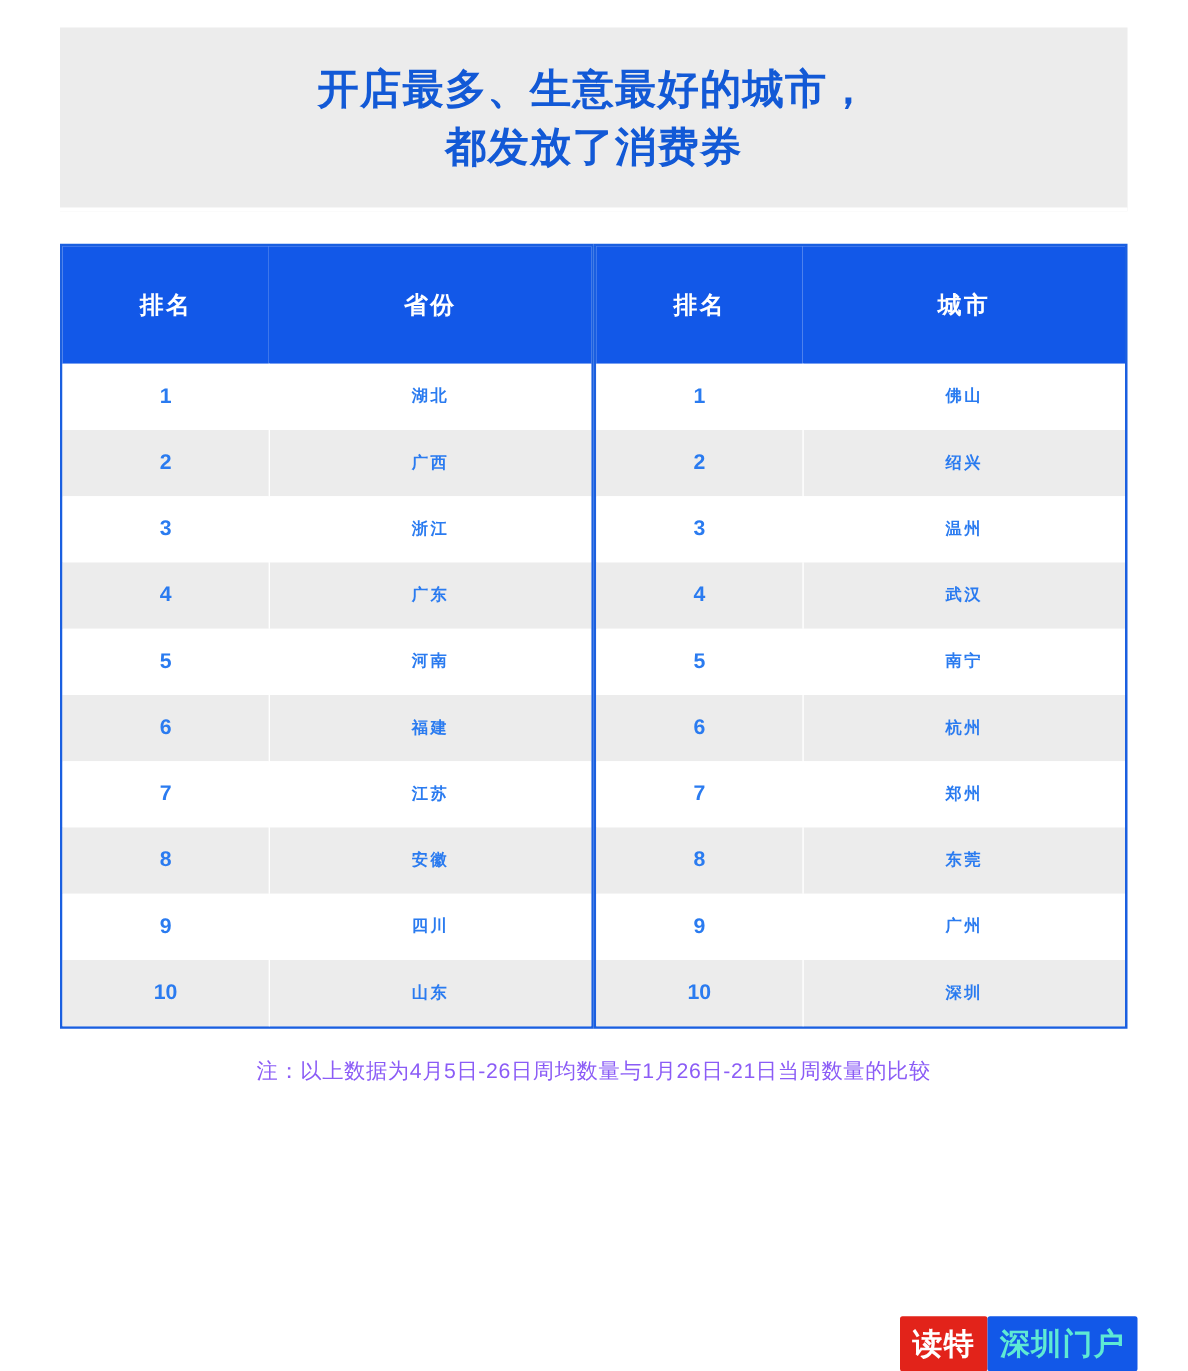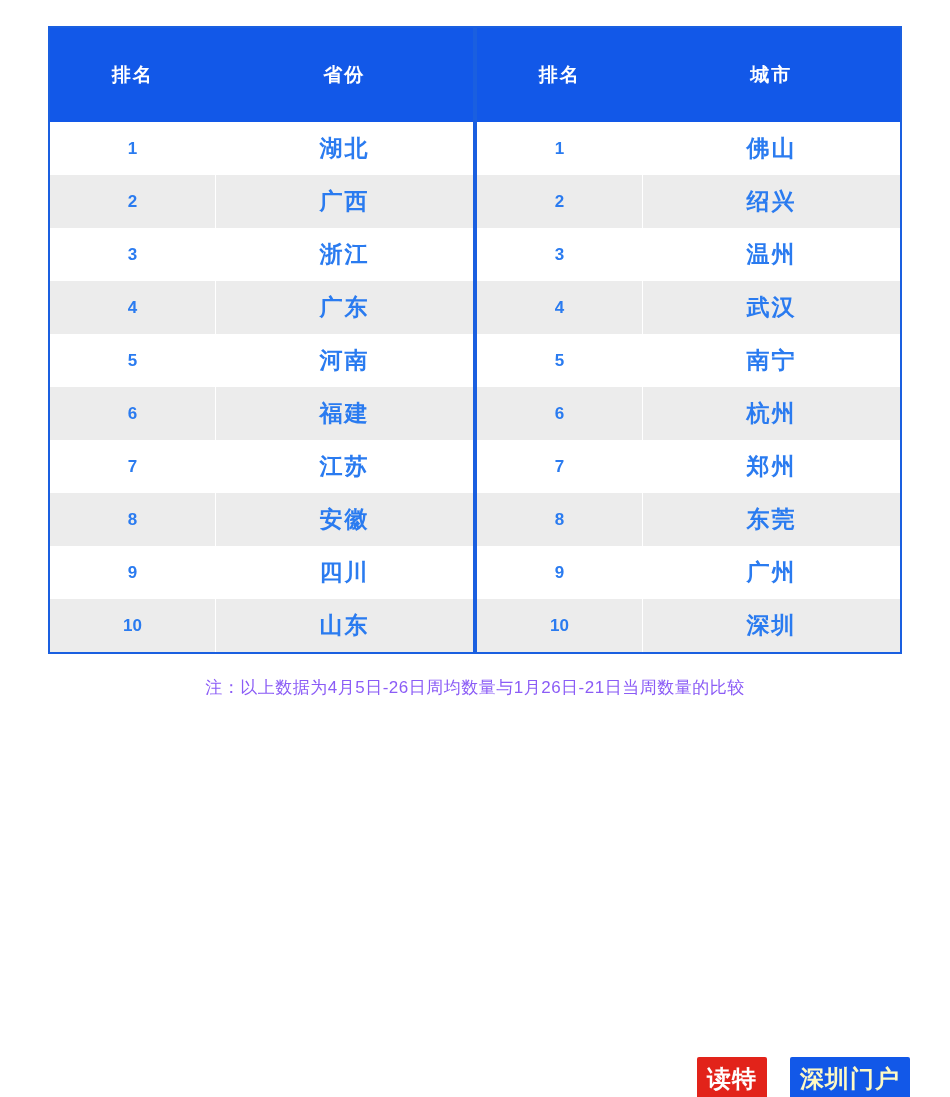--- a/index.html
+++ b/index.html
@@ -60,21 +60,21 @@
     font-weight: bold;
     height: 92px;
     letter-spacing: 2px;
     border: none;
   }
   thead th.col-rank { width: 39%; }
   thead th.col-name { width: 61%; }
   tbody td {
     height: 51px;
     text-align: center;
-    font-size: 23px;
+    font-size: 13px;
     color: #2a7bf0;
     font-weight: bold;
     border-right: 1px solid #ffffff;
   }
   tbody td.rank {
     font-size: 17px;
   }
   tbody td.name {
     border-right: none;
     letter-spacing: 2px;
@@ -101,48 +101,52 @@
     letter-spacing: 0.3px;
   }
 
   
   .footer {
     position: absolute;
     right: 40px;
     bottom: 22px;
     display: flex;
     align-items: center;
-    gap: 23px;
+    gap: 0;
   }
   .logo-dute {
     background: #e2231a;
     color: #ffffff;
     font-size: 24px;
     font-weight: bold;
     padding: 6px 10px;
     letter-spacing: 1px;
     border-radius: 2px;
     font-family: "Liberation Serif", serif;
   }
   .logo-sz {
     background: #1258e8;
-    color: #fef9c3;
+    color: #5eead4;
     font-size: 24px;
     font-weight: bold;
     padding: 6px 10px;
     letter-spacing: 1px;
     border-radius: 2px;
     font-family: "Liberation Serif", serif;
   }
 </style>
 </head>
 <body>
 
 <div class="page">
 
+  <div class="title-band">
+    <div class="title-line">开店最多、生意最好的城市，</div>
+    <div class="title-line">都发放了消费券</div>
+  </div>
 
   <div class="tables-row">
 
     <div class="table-wrap">
       <table>
         <thead>
           <tr>
             <th class="col-rank">排名</th>
             <th class="col-name">省份</th>
           </tr>

